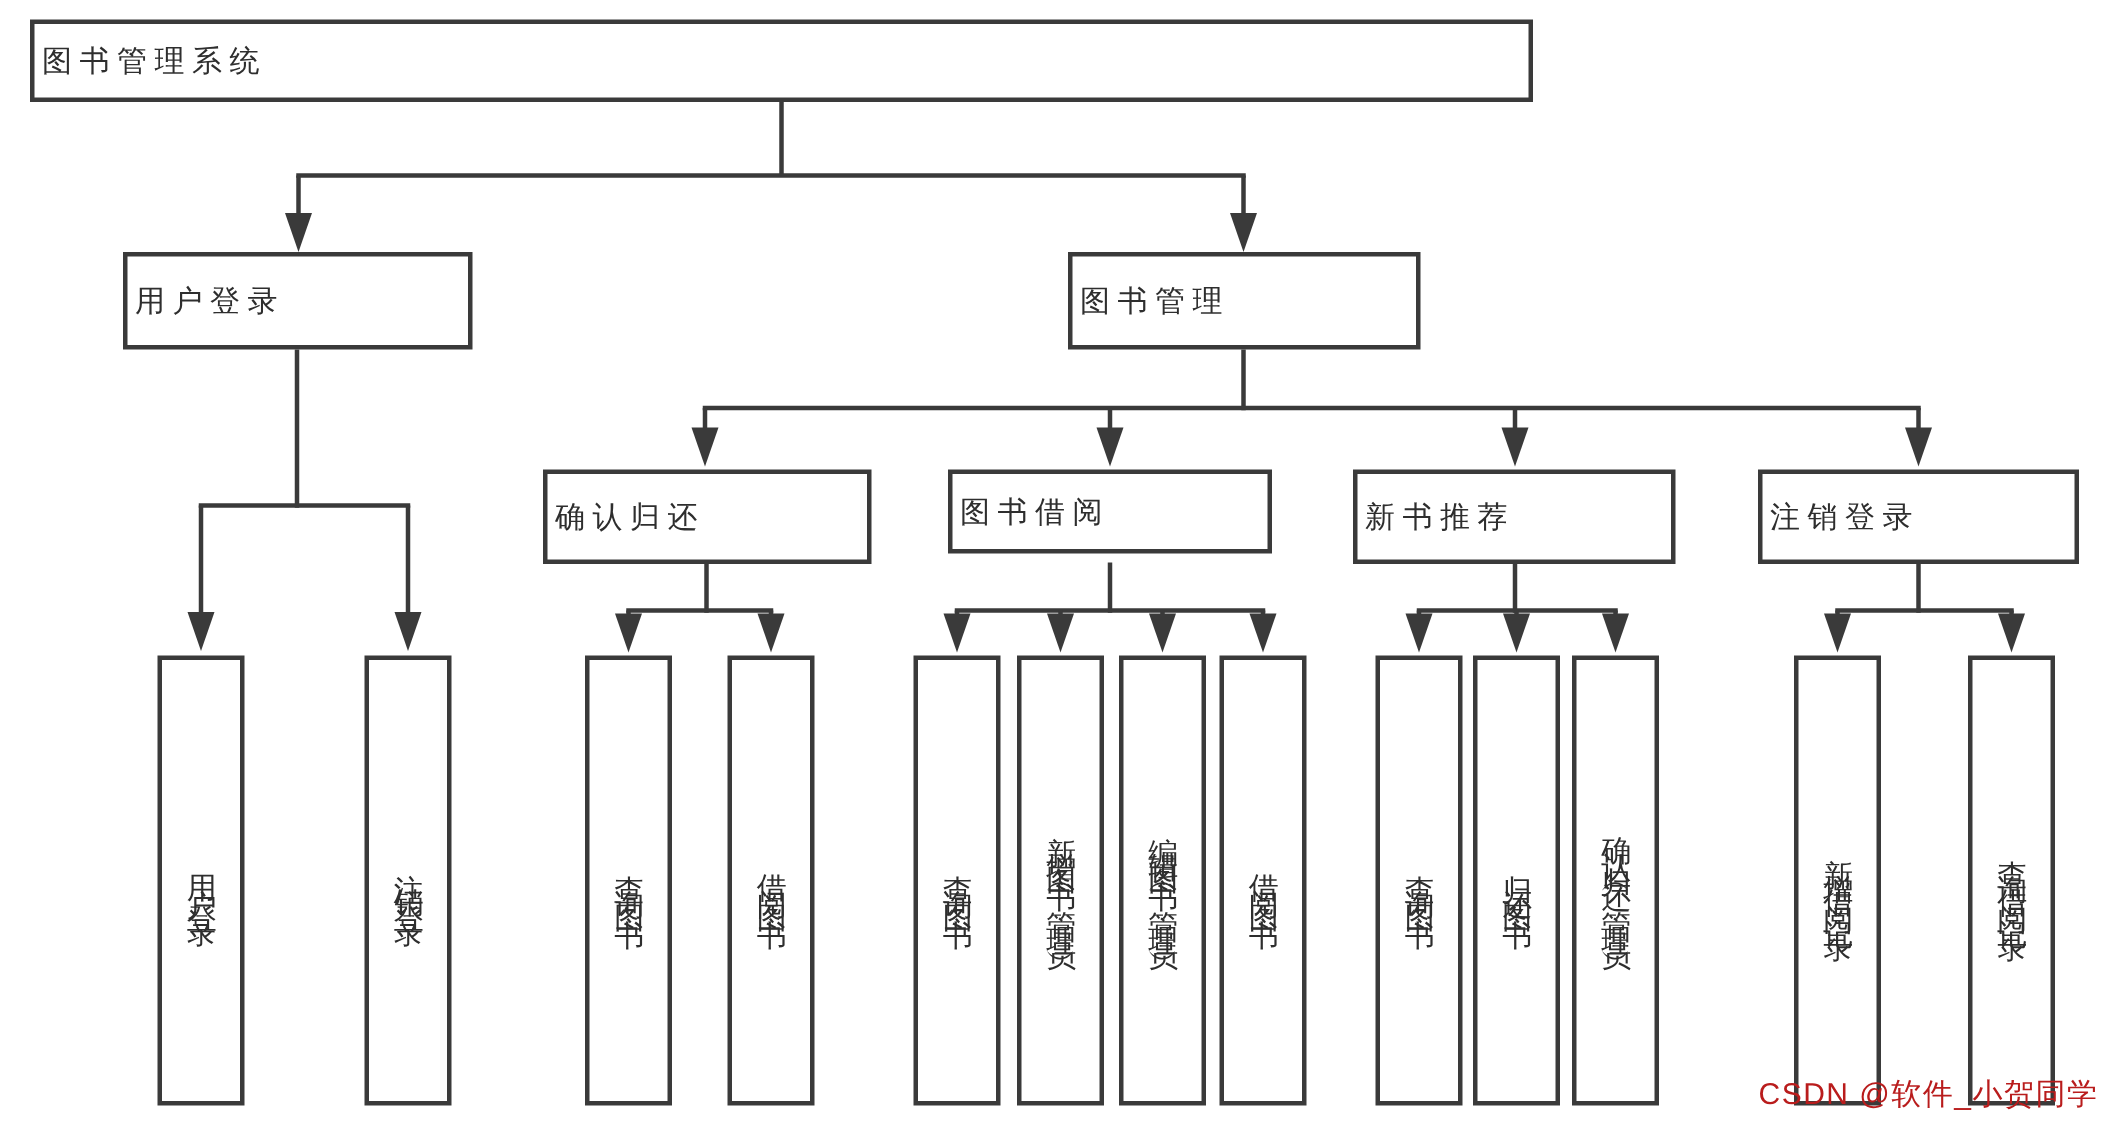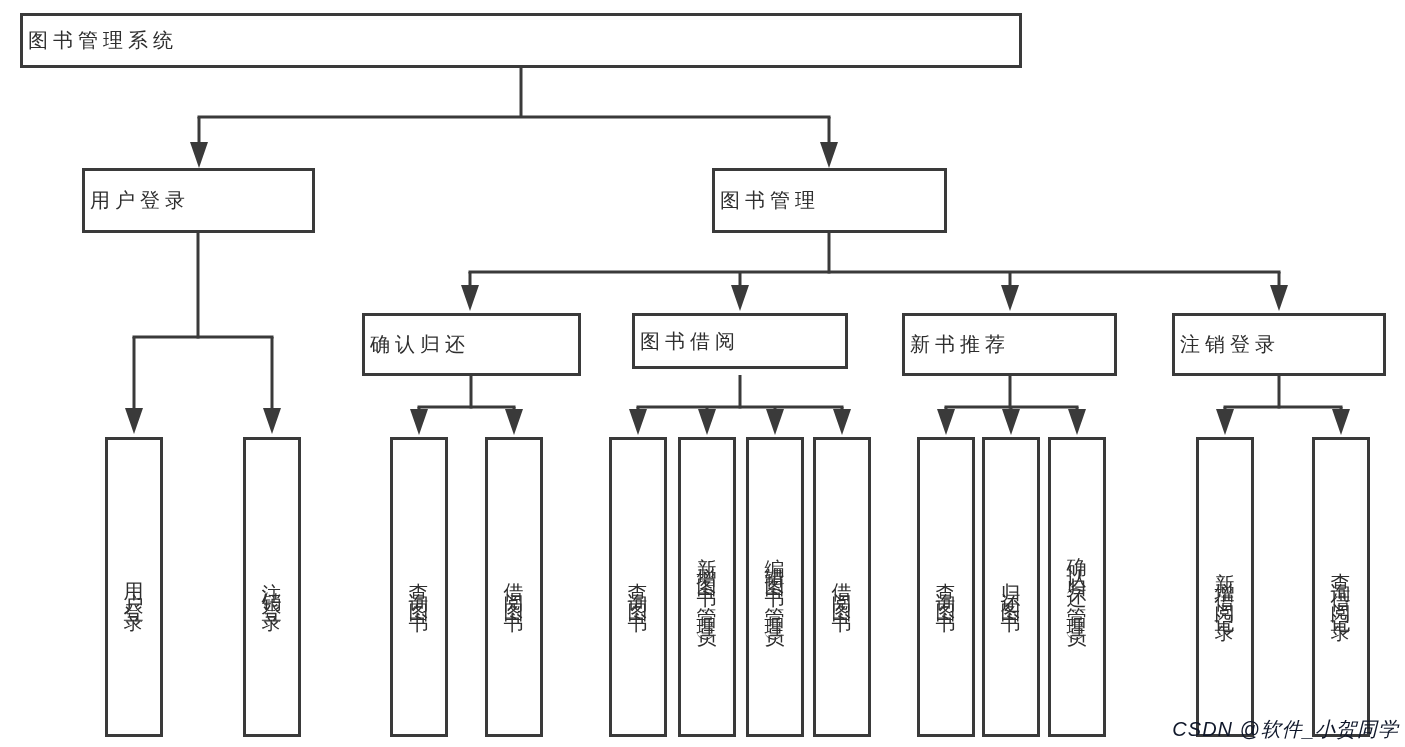--- a/index.html
+++ b/index.html
@@ -63,25 +63,24 @@
     font-size: 20px;
     letter-spacing: 10px;
     color: #2e2e2e;
     line-height: 1;
   }
   #watermark {
     position: absolute;
     right: 6px;
     bottom: 4px;
     font-size: 20px;
-    color: #0f172a;
+    color: #b91c1c;
     letter-spacing: 1px;
     z-index: 5;
     white-space: nowrap;
-    font-style: italic;
   }
 </style>
 </head>
 <body>
 
 <div id="canvas">
 
   <svg id="connectors" viewBox="0 0 1405 747" xmlns="http://www.w3.org/2000/svg">
     <g>
       <path d="M521,67 L521,118"></path>

